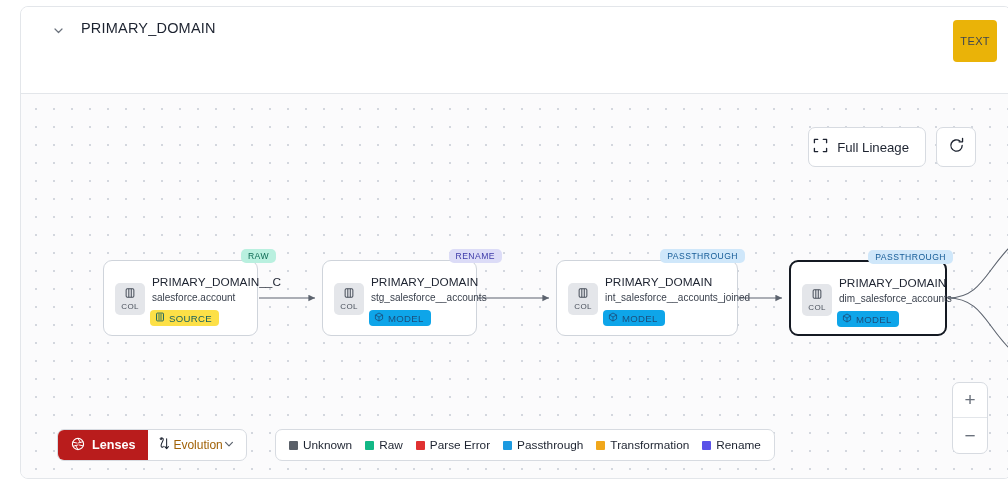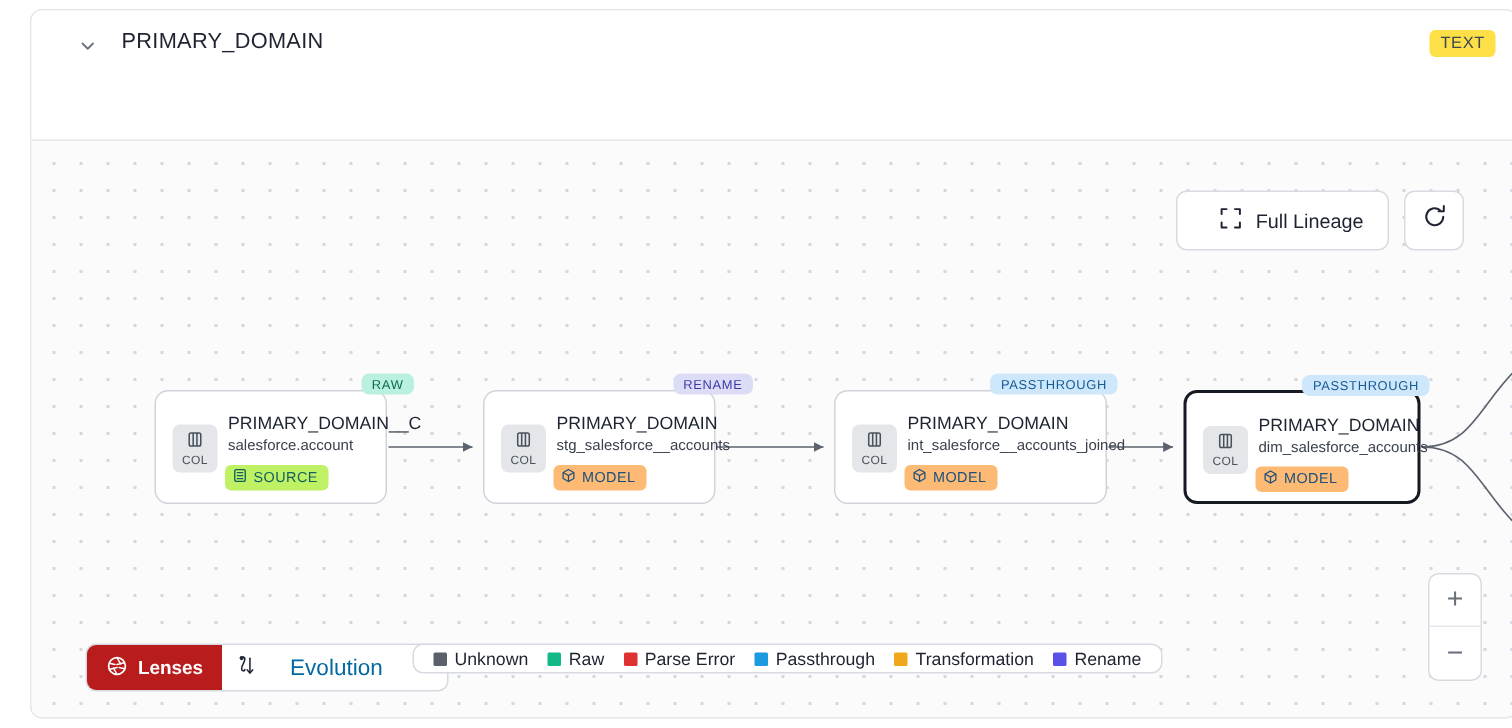--- a/index.html
+++ b/index.html
@@ -31,23 +31,23 @@
   }
   .chevron svg { display: block; }
 
   .hdr-title {
     position: absolute; left: 60px; top: 13px;
     font-size: 14.5px; color: #1d2330; letter-spacing: .2px;
   }
 
   .type-badge {
     position: absolute; right: 14px; top: 13px;
-    background: #fde047; color: #3e4652;
+    background: #eab308; color: #3e4652;
     font-size: 11px; letter-spacing: .4px;
-    padding: 3px 7px; border-radius: 4px;
+    padding: 15px 7px; border-radius: 4px;
   }
 
   .desc {
     position: absolute; left: 30px; top: 42px;
     font-size: 13.2px; font-style: italic; color: #1d2330;
     white-space: nowrap;
   }
   .desc .code {
     font-family: "DejaVu Sans Mono", monospace;
     font-style: normal; font-weight: bold; font-size: 12.3px;
@@ -71,21 +71,21 @@
     background-image: radial-gradient(#d3d7de 1px, transparent 1.1px);
     background-size: 18px 18px;
     background-position: 6px 6px;
     border-top: 1px solid #e3e6ea;
     overflow: hidden;
   }
 
   
   .ctl-row { position: absolute; right: 35px; top: 33px; display: flex; gap: 10px; }
   .btn-lineage {
-    height: 40px; padding: 0 16px 0 28px;
+    height: 40px; padding: 0 16px 0 4px;
     display: flex; align-items: center; gap: 9px;
     background: #fff; border: 1px solid #d7dbe1; border-radius: 7px;
     font-size: 13.2px; color: #1d2330; cursor: pointer;
   }
   .btn-refresh {
     width: 40px; height: 40px;
     display: flex; align-items: center; justify-content: center;
     background: #fff; border: 1px solid #d7dbe1; border-radius: 7px;
     cursor: pointer;
   }
@@ -130,22 +130,22 @@
   .n-sub {
     position: absolute; left: 48px; top: 31px;
     font-size: 10px; color: #3a4插; color: #3a414d; white-space: nowrap;
   }
   .n-kind {
     position: absolute; left: 46px; top: 49px;
     display: inline-flex; align-items: center; gap: 4px;
     padding: 2px 7px 2px 5px; border-radius: 4px;
     font-size: 9.6px; letter-spacing: .3px; white-space: nowrap;
   }
-  .k-source { background: #bef264; color: #155e5e; }
-  .k-model  { background: #fdba74; color: #1b4f7e; }
+  .k-source { background: #fde047; color: #155e5e; }
+  .k-model  { background: #0ea5e9; color: #1b4f7e; }
 
   .n-tag {
     position: absolute; top: -12px;
     padding: 2px 7px; border-radius: 5px;
     font-size: 8.6px; letter-spacing: .45px; white-space: nowrap;
   }
   .t-raw  { background: #b9f0df; color: #0c6a53; }
   .t-ren  { background: #dcdcf7; color: #3d3aa8; }
   .t-pass { background: #cfe7fa; color: #155b96; }
 
@@ -157,27 +157,27 @@
     display: flex; height: 32px;
     border-radius: 7px; overflow: hidden;
     border: 1px solid #d7dbe1; background: #fff;
   }
   .lenses-btn {
     display: flex; align-items: center; gap: 7px;
     background: #b91c1c; color: #fff;
     padding: 0 13px; font-size: 12.6px; font-weight: bold; cursor: pointer;
   }
   .evo-btn {
-    display: flex; align-items: center; gap: 20px;
-    padding: 0 11px 0 10px; font-size: 15px; color: #0369a1; cursor: pointer;
+    display: flex; align-items: center; gap: 0;
+    padding: 0 11px 0 10px; font-size: 12px; color: #a16207; cursor: pointer;
   }
 
   .legend {
     position: absolute; left: 254px; top: 335px;
-    height: 20px; display: flex; align-items: center; gap: 13px;
+    height: 32px; display: flex; align-items: center; gap: 13px;
     padding: 0 13px;
     background: #fff; border: 1px solid #d7dbe1; border-radius: 7px;
   }
   .lg { display: flex; align-items: center; gap: 5px; font-size: 11.8px; color: #1d2330; white-space: nowrap; }
   .sw { width: 9px; height: 9px; border-radius: 1px; display: block; }
 </style>
 </head>
 <body>
 
 <div class="panel">

